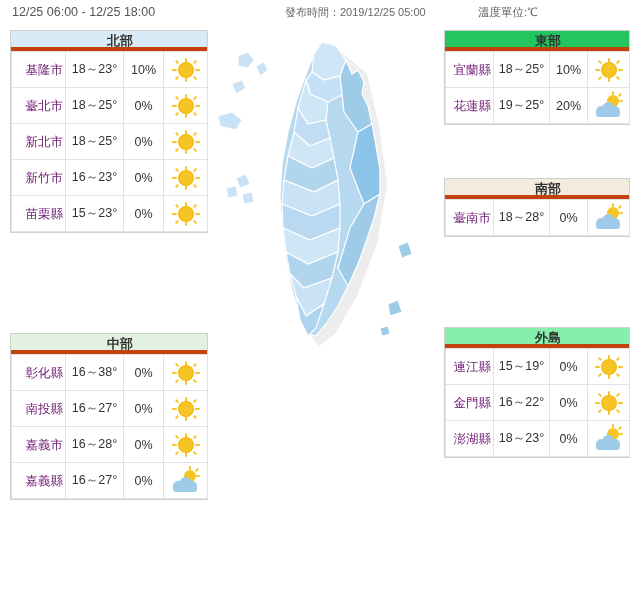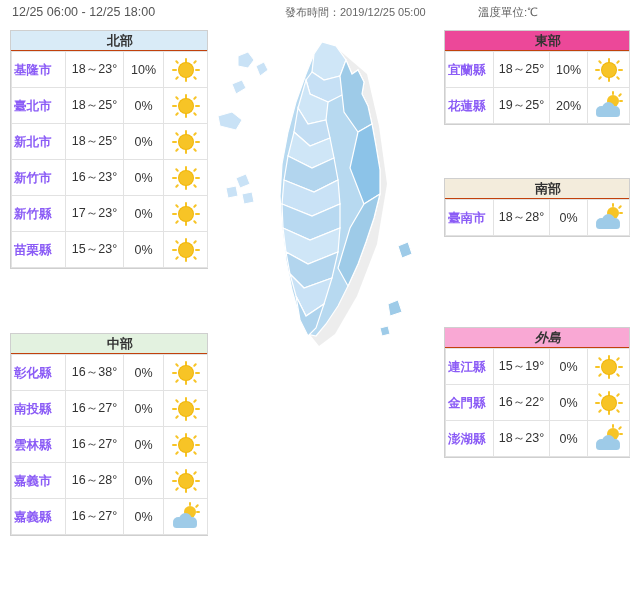--- a/index.html
+++ b/index.html
@@ -55,47 +55,47 @@
     background: #ffffff;
     box-sizing: border-box;
   }
   .panel-title {
     height: 20px;
     line-height: 20px;
     text-align: center;
     font-size: 13px;
     font-weight: bold;
     color: #333;
-    border-bottom: 1px solid #c2410c;
+    border-bottom: 4px solid #c2410c;
     box-sizing: border-box;
     padding-left: 22px;
   }
   .t-north  { background: #d9ebf7; }
   .t-central{ background: #e3f2e0; }
-  .t-east   { background: #ec4899; }
+  .t-east   { background: #22c55e; }
   .t-south  { background: #f3ecdc; }
-  .t-island { background: #f9a8d4; font-style: italic; }
+  .t-island { background: #86efac; }
 
   table.wx {
     border-collapse: collapse;
     width: 100%;
     table-layout: fixed;
   }
   table.wx td {
     border: 1px solid #e2e2e2;
     height: 36px;
     padding: 0 2px;
     font-size: 12.5px;
     vertical-align: middle;
     box-sizing: border-box;
   }
   td.city {
-    text-align: left;
-    color: #8b5cf6;
-    font-weight: bold;
+    text-align: right;
+    color: #701a75;
+    font-weight: normal;
     line-height: 14px;
   }
   td.temp {
     text-align: center;
     color: #333;
     white-space: nowrap;
   }
   td.rain {
     text-align: center;
     color: #333;
@@ -250,38 +250,20 @@
             <span class="ray" style="left:24px; top:11px; width:5px; height:2px;"></span>
             <span class="ray" style="left:4px; top:3px; width:4px; height:2px; transform:rotate(45deg);"></span>
             <span class="ray" style="left:22px; top:3px; width:4px; height:2px; transform:rotate(-45deg);"></span>
             <span class="ray" style="left:4px; top:19px; width:4px; height:2px; transform:rotate(-45deg);"></span>
             <span class="ray" style="left:22px; top:19px; width:4px; height:2px; transform:rotate(45deg);"></span>
             <span class="sun-core"></span>
           </span>
         </td>
       </tr>
       <tr>
-        <td class="city">新竹縣</td>
-        <td class="temp">17～23°</td>
-        <td class="rain">0%</td>
-        <td class="icon">
-          <span class="wicon sun">
-            <span class="ray" style="left:14px; top:0px; width:2px; height:5px;"></span>
-            <span class="ray" style="left:14px; top:19px; width:2px; height:5px;"></span>
-            <span class="ray" style="left:1px; top:11px; width:5px; height:2px;"></span>
-            <span class="ray" style="left:24px; top:11px; width:5px; height:2px;"></span>
-            <span class="ray" style="left:4px; top:3px; width:4px; height:2px; transform:rotate(45deg);"></span>
-            <span class="ray" style="left:22px; top:3px; width:4px; height:2px; transform:rotate(-45deg);"></span>
-            <span class="ray" style="left:4px; top:19px; width:4px; height:2px; transform:rotate(-45deg);"></span>
-            <span class="ray" style="left:22px; top:19px; width:4px; height:2px; transform:rotate(45deg);"></span>
-            <span class="sun-core"></span>
-          </span>
-        </td>
-      </tr>
-      <tr>
         <td class="city">苗栗縣</td>
         <td class="temp">15～23°</td>
         <td class="rain">0%</td>
         <td class="icon">
           <span class="wicon sun">
             <span class="ray" style="left:14px; top:0px; width:2px; height:5px;"></span>
             <span class="ray" style="left:14px; top:19px; width:2px; height:5px;"></span>
             <span class="ray" style="left:1px; top:11px; width:5px; height:2px;"></span>
             <span class="ray" style="left:24px; top:11px; width:5px; height:2px;"></span>
             <span class="ray" style="left:4px; top:3px; width:4px; height:2px; transform:rotate(45deg);"></span>
@@ -319,38 +301,20 @@
             <span class="ray" style="left:4px; top:3px; width:4px; height:2px; transform:rotate(45deg);"></span>
             <span class="ray" style="left:22px; top:3px; width:4px; height:2px; transform:rotate(-45deg);"></span>
             <span class="ray" style="left:4px; top:19px; width:4px; height:2px; transform:rotate(-45deg);"></span>
             <span class="ray" style="left:22px; top:19px; width:4px; height:2px; transform:rotate(45deg);"></span>
             <span class="sun-core"></span>
           </span>
         </td>
       </tr>
       <tr>
         <td class="city">南投縣</td>
-        <td class="temp">16～27°</td>
-        <td class="rain">0%</td>
-        <td class="icon">
-          <span class="wicon sun">
-            <span class="ray" style="left:14px; top:0px; width:2px; height:5px;"></span>
-            <span class="ray" style="left:14px; top:19px; width:2px; height:5px;"></span>
-            <span class="ray" style="left:1px; top:11px; width:5px; height:2px;"></span>
-            <span class="ray" style="left:24px; top:11px; width:5px; height:2px;"></span>
-            <span class="ray" style="left:4px; top:3px; width:4px; height:2px; transform:rotate(45deg);"></span>
-            <span class="ray" style="left:22px; top:3px; width:4px; height:2px; transform:rotate(-45deg);"></span>
-            <span class="ray" style="left:4px; top:19px; width:4px; height:2px; transform:rotate(-45deg);"></span>
-            <span class="ray" style="left:22px; top:19px; width:4px; height:2px; transform:rotate(45deg);"></span>
-            <span class="sun-core"></span>
-          </span>
-        </td>
-      </tr>
-      <tr>
-        <td class="city">雲林縣</td>
         <td class="temp">16～27°</td>
         <td class="rain">0%</td>
         <td class="icon">
           <span class="wicon sun">
             <span class="ray" style="left:14px; top:0px; width:2px; height:5px;"></span>
             <span class="ray" style="left:14px; top:19px; width:2px; height:5px;"></span>
             <span class="ray" style="left:1px; top:11px; width:5px; height:2px;"></span>
             <span class="ray" style="left:24px; top:11px; width:5px; height:2px;"></span>
             <span class="ray" style="left:4px; top:3px; width:4px; height:2px; transform:rotate(45deg);"></span>
             <span class="ray" style="left:22px; top:3px; width:4px; height:2px; transform:rotate(-45deg);"></span>

